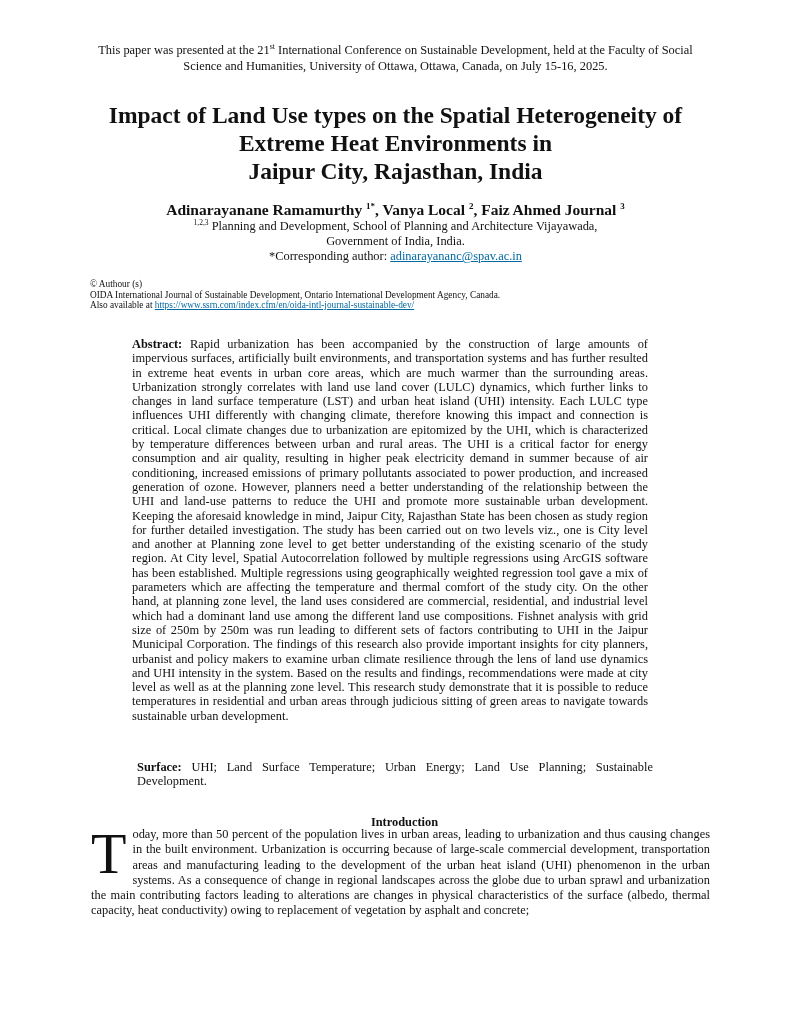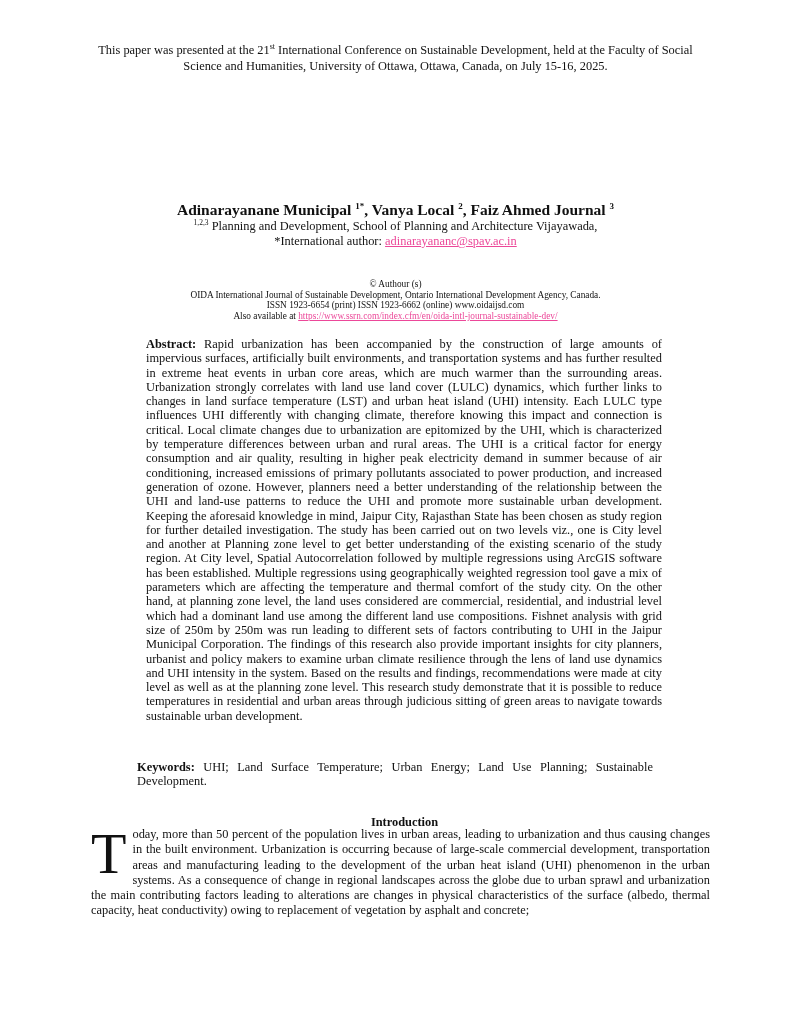--- a/index.html
+++ b/index.html
@@ -14,26 +14,26 @@
   .title { position: absolute; left: 90px; width: 611px; top: 101px;
            text-align: center; font-weight: bold; font-size: 23.5px; line-height: 28px; margin: 0; }
 
   .authors { position: absolute; left: 90px; width: 611px; top: 201px;
              text-align: center; font-weight: bold; font-size: 15.5px; line-height: 18px; }
   .authors sup { font-size: 9px; line-height: 0; }
 
   .affil { position: absolute; left: 90px; width: 611px; top: 219px;
            text-align: center; font-size: 12.4px; line-height: 15px; }
   .affil sup { font-size: 7.5px; line-height: 0; }
-  .link { color: #ec4899; text-decoration: underline; }
+  .link { color: #0369a1; text-decoration: underline; }
 
   .journal { position: absolute; left: 90px; width: 611px; top: 279px;
-             text-align: center; font-size: 9.3px; line-height: 10.6px; }
+             font-size: 9.3px; line-height: 10.6px; }
 
-  .abstract { position: absolute; left: 146px; width: 516px; top: 337px;
+  .abstract { position: absolute; left: 132px; width: 516px; top: 337px;
               text-align: justify; font-size: 12.4px; line-height: 14.3px; }
   .abstract b { font-weight: bold; }
 
   .keywords { position: absolute; left: 137px; width: 516px; top: 760px;
               text-align: justify; font-size: 12.4px; line-height: 14.3px; }
 
   .intro-heading { position: absolute; left: 90px; width: 611px; top: 806px;
                    text-align: center; font-weight: bold; font-size: 12.4px; line-height: 15px; margin: 9px; }
 
   .intro-body { position: absolute; left: 91px; width: 619px; top: 827px;
@@ -41,36 +41,41 @@
   .dropcap { float: left; font-size: 58px; line-height: 46px; height: 46px;
              margin: 4px 6px 0 0; padding: 0; font-weight: normal; }
 </style>
 </head>
 <body>
 
 <div class="page">
 
   <div class="conf-note"><span>This paper was presented at the 21</span><sup>st</sup><span> International Conference on Sustainable Development, held at the Faculty of Social Science and Humanities, University of Ottawa, Ottawa, Canada, on July 15-16, 2025.</span></div>
 
+  <h1 class="title">
+    <span>Impact of Land Use types on the Spatial Heterogeneity of</span><br>
+    <span>Extreme Heat Environments in</span><br>
+    <span>Jaipur City, Rajasthan, India</span>
+  </h1>
 
-  <div class="authors"><span>Adinarayanane Municipal </span><sup>1*</sup><span>, </span><span>Vanya Local </span><sup>2</sup><span>, </span><span>Faiz Ahmed Journal </span><sup>3</sup></div>
+  <div class="authors"><span>Adinarayanane Ramamurthy </span><sup>1*</sup><span>, </span><span>Vanya Local </span><sup>2</sup><span>, </span><span>Faiz Ahmed Journal </span><sup>3</sup></div>
 
   <div class="affil">
     <div><sup>1,2,3</sup><span> Planning and Development, School of Planning and Architecture Vijayawada,</span></div>
-    <div><span>*International author: </span><a class="link">adinarayananc@spav.ac.in</a></div>
+    <div>Government of India, India.</div>
+    <div><span>*Corresponding author: </span><a class="link">adinarayananc@spav.ac.in</a></div>
   </div>
 
   <div class="journal">
     <div>© Authour (s)</div>
     <div>OIDA International Journal of Sustainable Development, Ontario International Development Agency, Canada.</div>
-    <div>ISSN 1923-6654 (print) ISSN 1923-6662 (online) www.oidaijsd.com</div>
     <div><span>Also available at </span><a class="link">https://www.ssrn.com/index.cfm/en/oida-intl-journal-sustainable-dev/</a></div>
   </div>
 
   <div class="abstract"><b>Abstract:</b><span> Rapid urbanization has been accompanied by the construction of large amounts of impervious surfaces, artificially built environments, and transportation systems and has further resulted in extreme heat events in urban core areas, which are much warmer than the surrounding areas. Urbanization strongly correlates with land use land cover (LULC) dynamics, which further links to changes in land surface temperature (LST) and urban heat island (UHI) intensity. Each LULC type influences UHI differently with changing climate, therefore knowing this impact and connection is critical. Local climate changes due to urbanization are epitomized by the UHI, which is characterized by temperature differences between urban and rural areas. The UHI is a critical factor for energy consumption and air quality, resulting in higher peak electricity demand in summer because of air conditioning, increased emissions of primary pollutants associated to power production, and increased generation of ozone. However, planners need a better understanding of the relationship between the UHI and land-use patterns to reduce the UHI and promote more sustainable urban development. Keeping the aforesaid knowledge in mind, Jaipur City, Rajasthan State has been chosen as study region for further detailed investigation. The study has been carried out on two levels viz., one is City level and another at Planning zone level to get better understanding of the existing scenario of the study region. At City level, Spatial Autocorrelation followed by multiple regressions using ArcGIS software has been established. Multiple regressions using geographically weighted regression tool gave a mix of parameters which are affecting the temperature and thermal comfort of the study city. On the other hand, at planning zone level, the land uses considered are commercial, residential, and industrial level which had a dominant land use among the different land use compositions. Fishnet analysis with grid size of 250m by 250m was run leading to different sets of factors contributing to UHI in the Jaipur Municipal Corporation. The findings of this research also provide important insights for city planners, urbanist and policy makers to examine urban climate resilience through the lens of land use dynamics and UHI intensity in the system. Based on the results and findings, recommendations were made at city level as well as at the planning zone level. This research study demonstrate that it is possible to reduce temperatures in residential and urban areas through judicious sitting of green areas to navigate towards sustainable urban development.</span></div>
 
-  <div class="keywords"><b>Keywords:</b><span> UHI; Land Surface Temperature; Urban Energy; Land Use Planning; Sustainable Development.</span></div>
+  <div class="keywords"><b>Surface:</b><span> UHI; Land Surface Temperature; Urban Energy; Land Use Planning; Sustainable Development.</span></div>
 
   <h2 class="intro-heading">Introduction</h2>
 
   <div class="intro-body"><span class="dropcap">T</span><span>oday, more than 50 percent of the population lives in urban areas, leading to urbanization and thus causing changes in the built environment. Urbanization is occurring because of large-scale commercial development, transportation areas and manufacturing leading to the development of the urban heat island (UHI) phenomenon in the urban systems. As a consequence of change in regional landscapes across the globe due to urban sprawl and urbanization the main contributing factors leading to alterations are changes in physical characteristics of the surface (albedo, thermal capacity, heat conductivity) owing to replacement of vegetation by asphalt and concrete;</span></div>
 
 </div>
 
 </body></html>

